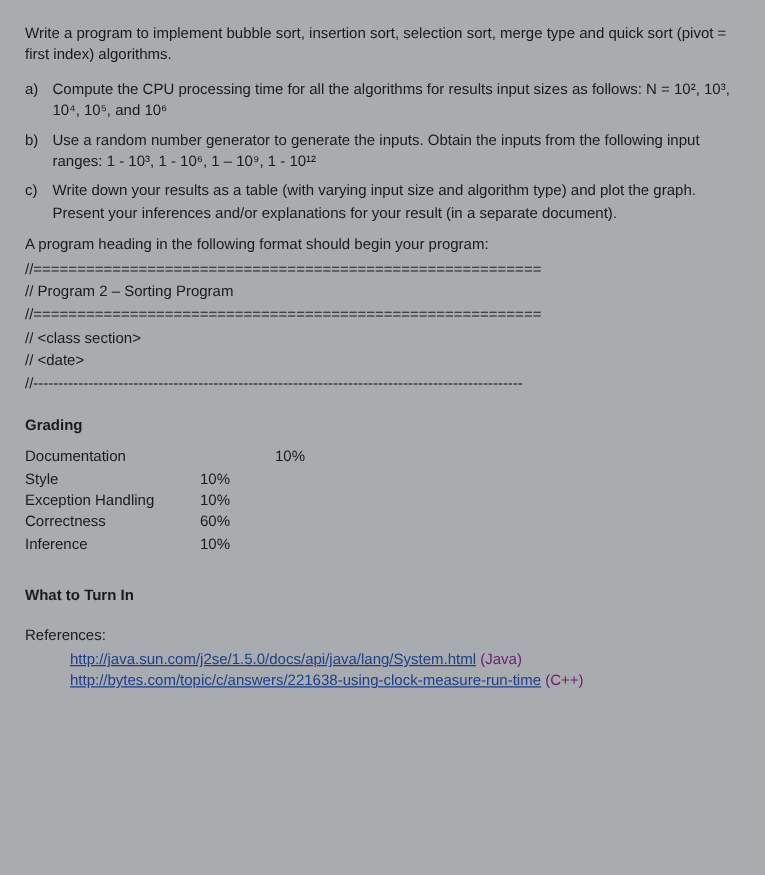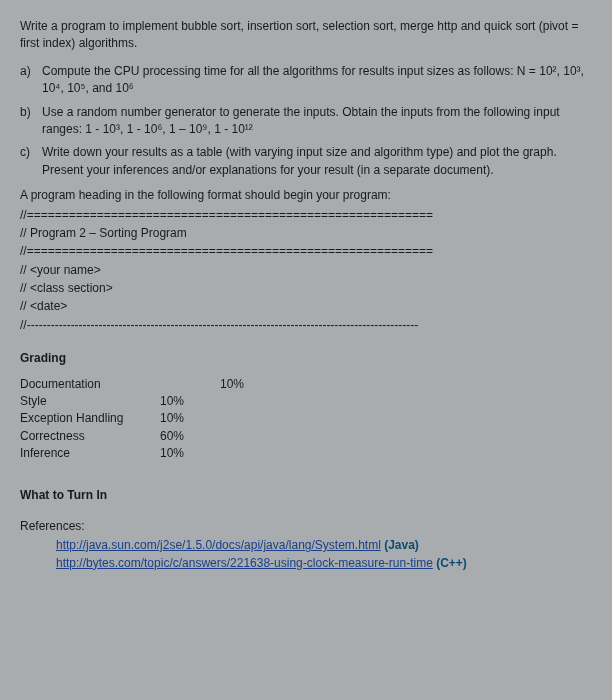--- a/index.html
+++ b/index.html
@@ -26,27 +26,27 @@
     .grading { margin-bottom: 24px; }
     .grading-row { display: flex; }
     .grading-row .glab { width: 140px; }
     .grading-row .gval { width: 60px; }
     .grading-row .gval2 { width: 60px; margin-left: 60px; }
     .turnin-title { font-weight: bold; margin-bottom: 2px; }
     .turnin { margin-bottom: 14px; }
     .refs-title { margin-bottom: 2px; }
     .link { color: #1a3f8a; text-decoration: underline; padding-left: 36px; }
     b { font-weight: normal; }
-    .paren { color: #0c4a6e; font-weight: bold; }
+    .paren { color: #701a75; }
   </style>
 </head>
 <body>
 
 <div class="intro">
-  <span>Write a program to implement </span><b>bubble</b><span> sort, </span><b>insertion</b><span> sort, </span><b>selection</b><span> sort, </span><b>merge</b><span> http and </span><b>quick</b><span> sort (pivot = first index) algorithms.</span>
+  <span>Write a program to implement </span><b>bubble</b><span> sort, </span><b>insertion</b><span> sort, </span><b>selection</b><span> sort, </span><b>merge</b><span> type and </span><b>quick</b><span> sort (pivot = first index) algorithms.</span>
 </div>
 
 <div class="items">
   <div class="item">
     <div class="item-lbl">a)</div>
     <div class="item-txt">Compute the CPU processing time for all the algorithms for results input sizes as follows:  N = 10², 10³, 10⁴, 10⁵, and 10⁶</div>
   </div>
   <div class="item">
     <div class="item-lbl">b)</div>
     <div class="item-txt">Use a random number generator to generate the inputs. Obtain the inputs from the following input ranges: 1 - 10³, 1 - 10⁶, 1 – 10⁹, 1 - 10¹²</div>
@@ -56,21 +56,20 @@
     <div class="item-txt">Write down your results as a table (with varying input size and algorithm type) and plot the graph. Present your inferences and/or explanations for your result (in a separate document).</div>
   </div>
 </div>
 
 <div class="heading-line">A program heading in the following format should begin your program:</div>
 
 <div class="code-block">
   <div class="code-line">//==========================================================</div>
   <div class="code-line">//   Program 2 – Sorting Program</div>
   <div class="code-line">//==========================================================</div>
-  <div class="code-line">// &lt;your name&gt;</div>
   <div class="code-line">// &lt;class section&gt;</div>
   <div class="code-line">// &lt;date&gt;</div>
   <div class="code-line">//--------------------------------------------------------------------------------------------------</div>
 </div>
 
 <div class="grading">
   <div class="grading-title">Grading</div>
   <div class="grading-row">
     <div class="glab">Documentation</div>
     <div class="gval2">10%</div>

